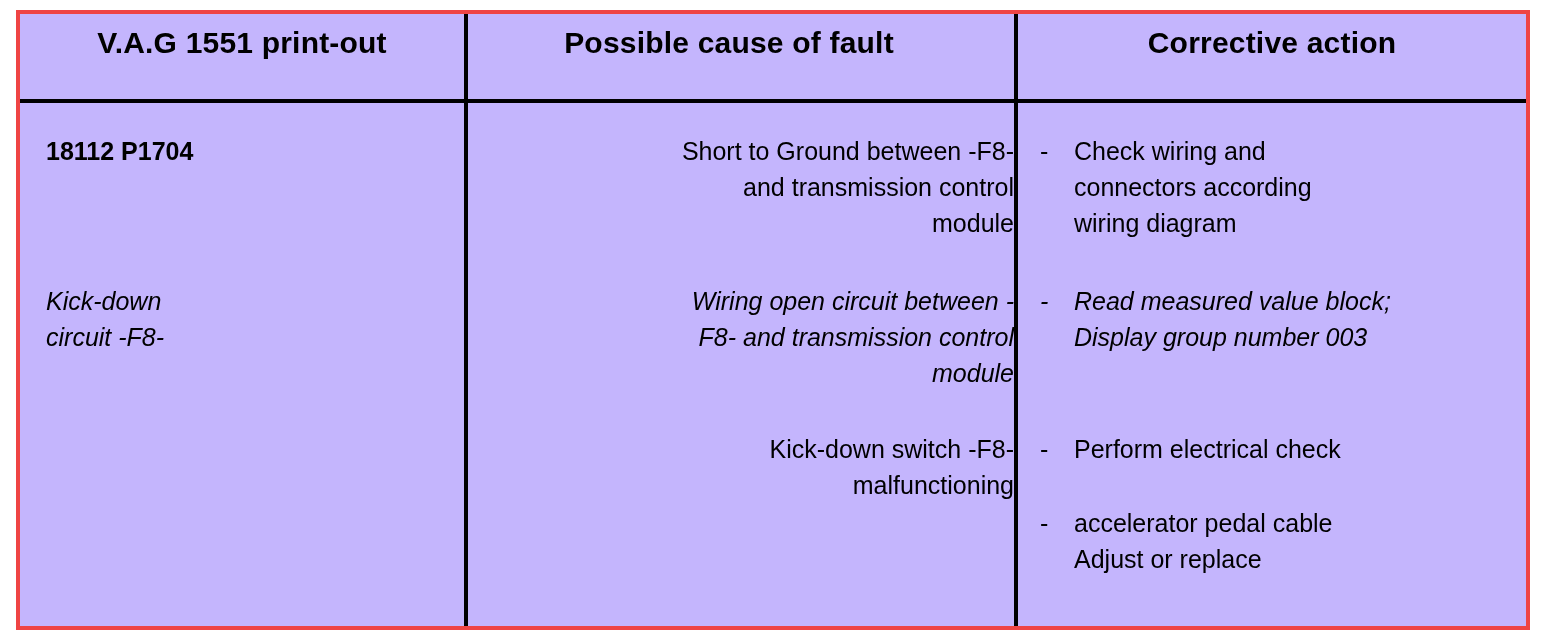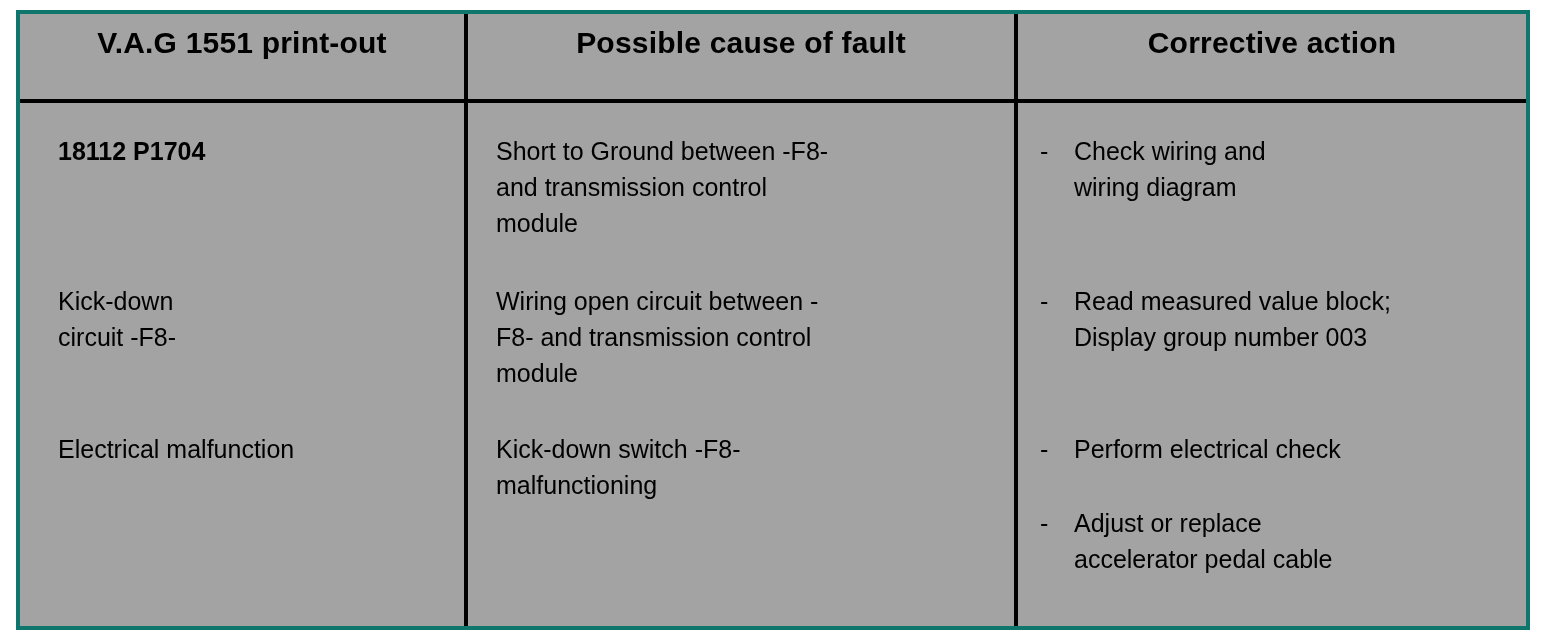--- a/index.html
+++ b/index.html
@@ -23,23 +23,23 @@
   }
 
   
   .fault-table {
     position: absolute;
     left: 16px;
     top: 10px;
     width: 1514px;
     height: 620px;
     box-sizing: border-box;
-    border: 4px solid #0f766e;
+    border: 4px solid #ef4444;
     border-collapse: collapse;
-    background: #a3a3a3;
+    background: #c4b5fd;
   }
 
   .table-inner {
     position: absolute;
     inset: 0;
   }
 
   
   .header-rule {
     position: absolute;
@@ -80,46 +80,46 @@
     box-sizing: border-box;
   }
   .header-cell .htxt {
     font-size: 30px;
     font-weight: bold;
     letter-spacing: 0.2px;
     white-space: nowrap;
     line-height: 1;
   }
   .hc1 { left: 0;     width: 444px; }
-  .hc2 { left: 448px; width: 546px; }
+  .hc2 { left: 436px; width: 546px; }
   .hc3 { left: 998px; width: 508px; }
 
   
   .body-cell {
     position: absolute;
     top: 89px;
     bottom: 0;
     box-sizing: border-box;
     padding-top: 30px;
   }
-  .bc1 { left: 12px;     width: 356px; padding-left: 26px; }
-  .bc2 { left: 448px; width: 546px; padding-left: 28px; }
+  .bc1 { left: 0;     width: 356px; padding-left: 26px; }
+  .bc2 { left: 448px; width: 546px; padding-left: 28px; text-align: right; }
   .bc3 { left: 998px; width: 508px; padding-left: 22px; }
 
   
   .block {
     font-size: 25px;
     line-height: 36px;
     font-weight: normal;
   }
   .block.bold { font-weight: bold; }
 
   
   .slot-1 { margin-top: 0px; }
-  .slot-2 { margin-top: 0px; }
+  .slot-2 { margin-top: 0px; font-style: italic; }
   .slot-3 { margin-top: 0px; }
 
   .line { white-space: pre; }
 
   
   .dash-item {
     position: relative;
     padding-left: 34px;
   }
   .dash-item .dash {
@@ -152,21 +152,20 @@
 
       <div class="body-cell bc1">
         <div class="block bold slot-1" style="height:150px;">
           <div class="line">18112 P1704</div>
         </div>
         <div class="block slot-2" style="height:148px;">
           <div class="line">Kick-down</div>
           <div class="line">circuit -F8-</div>
         </div>
         <div class="block slot-3">
-          <div class="line">Electrical malfunction</div>
         </div>
       </div>
 
       <div class="body-cell bc2">
         <div class="block slot-1" style="height:150px;">
           <div class="line">Short to Ground between -F8-</div>
           <div class="line">and transmission control</div>
           <div class="line">module</div>
         </div>
         <div class="block slot-2" style="height:148px;">
@@ -178,41 +177,42 @@
           <div class="line">Kick-down switch -F8-</div>
           <div class="line">malfunctioning</div>
         </div>
       </div>
 
       <div class="body-cell bc3">
         <div class="block slot-1" style="height:150px;">
           <div class="dash-item">
             <span class="dash">-</span>
             <div class="line">Check wiring and</div>
+            <div class="line">connectors according</div>
             <div class="line">wiring diagram</div>
           </div>
         </div>
         <div class="block slot-2" style="height:148px;">
           <div class="dash-item">
             <span class="dash">-</span>
             <div class="line">Read measured value block;</div>
             <div class="line">Display group number 003</div>
           </div>
         </div>
         <div class="block slot-3" style="height:74px;">
           <div class="dash-item">
             <span class="dash">-</span>
             <div class="line">Perform electrical check</div>
           </div>
         </div>
         <div class="block">
           <div class="dash-item">
             <span class="dash">-</span>
+            <div class="line">accelerator pedal cable</div>
             <div class="line">Adjust or replace</div>
-            <div class="line">accelerator pedal cable</div>
           </div>
         </div>
       </div>
 
     </div>
   </div>
 
 </div>
 
 </body></html>

